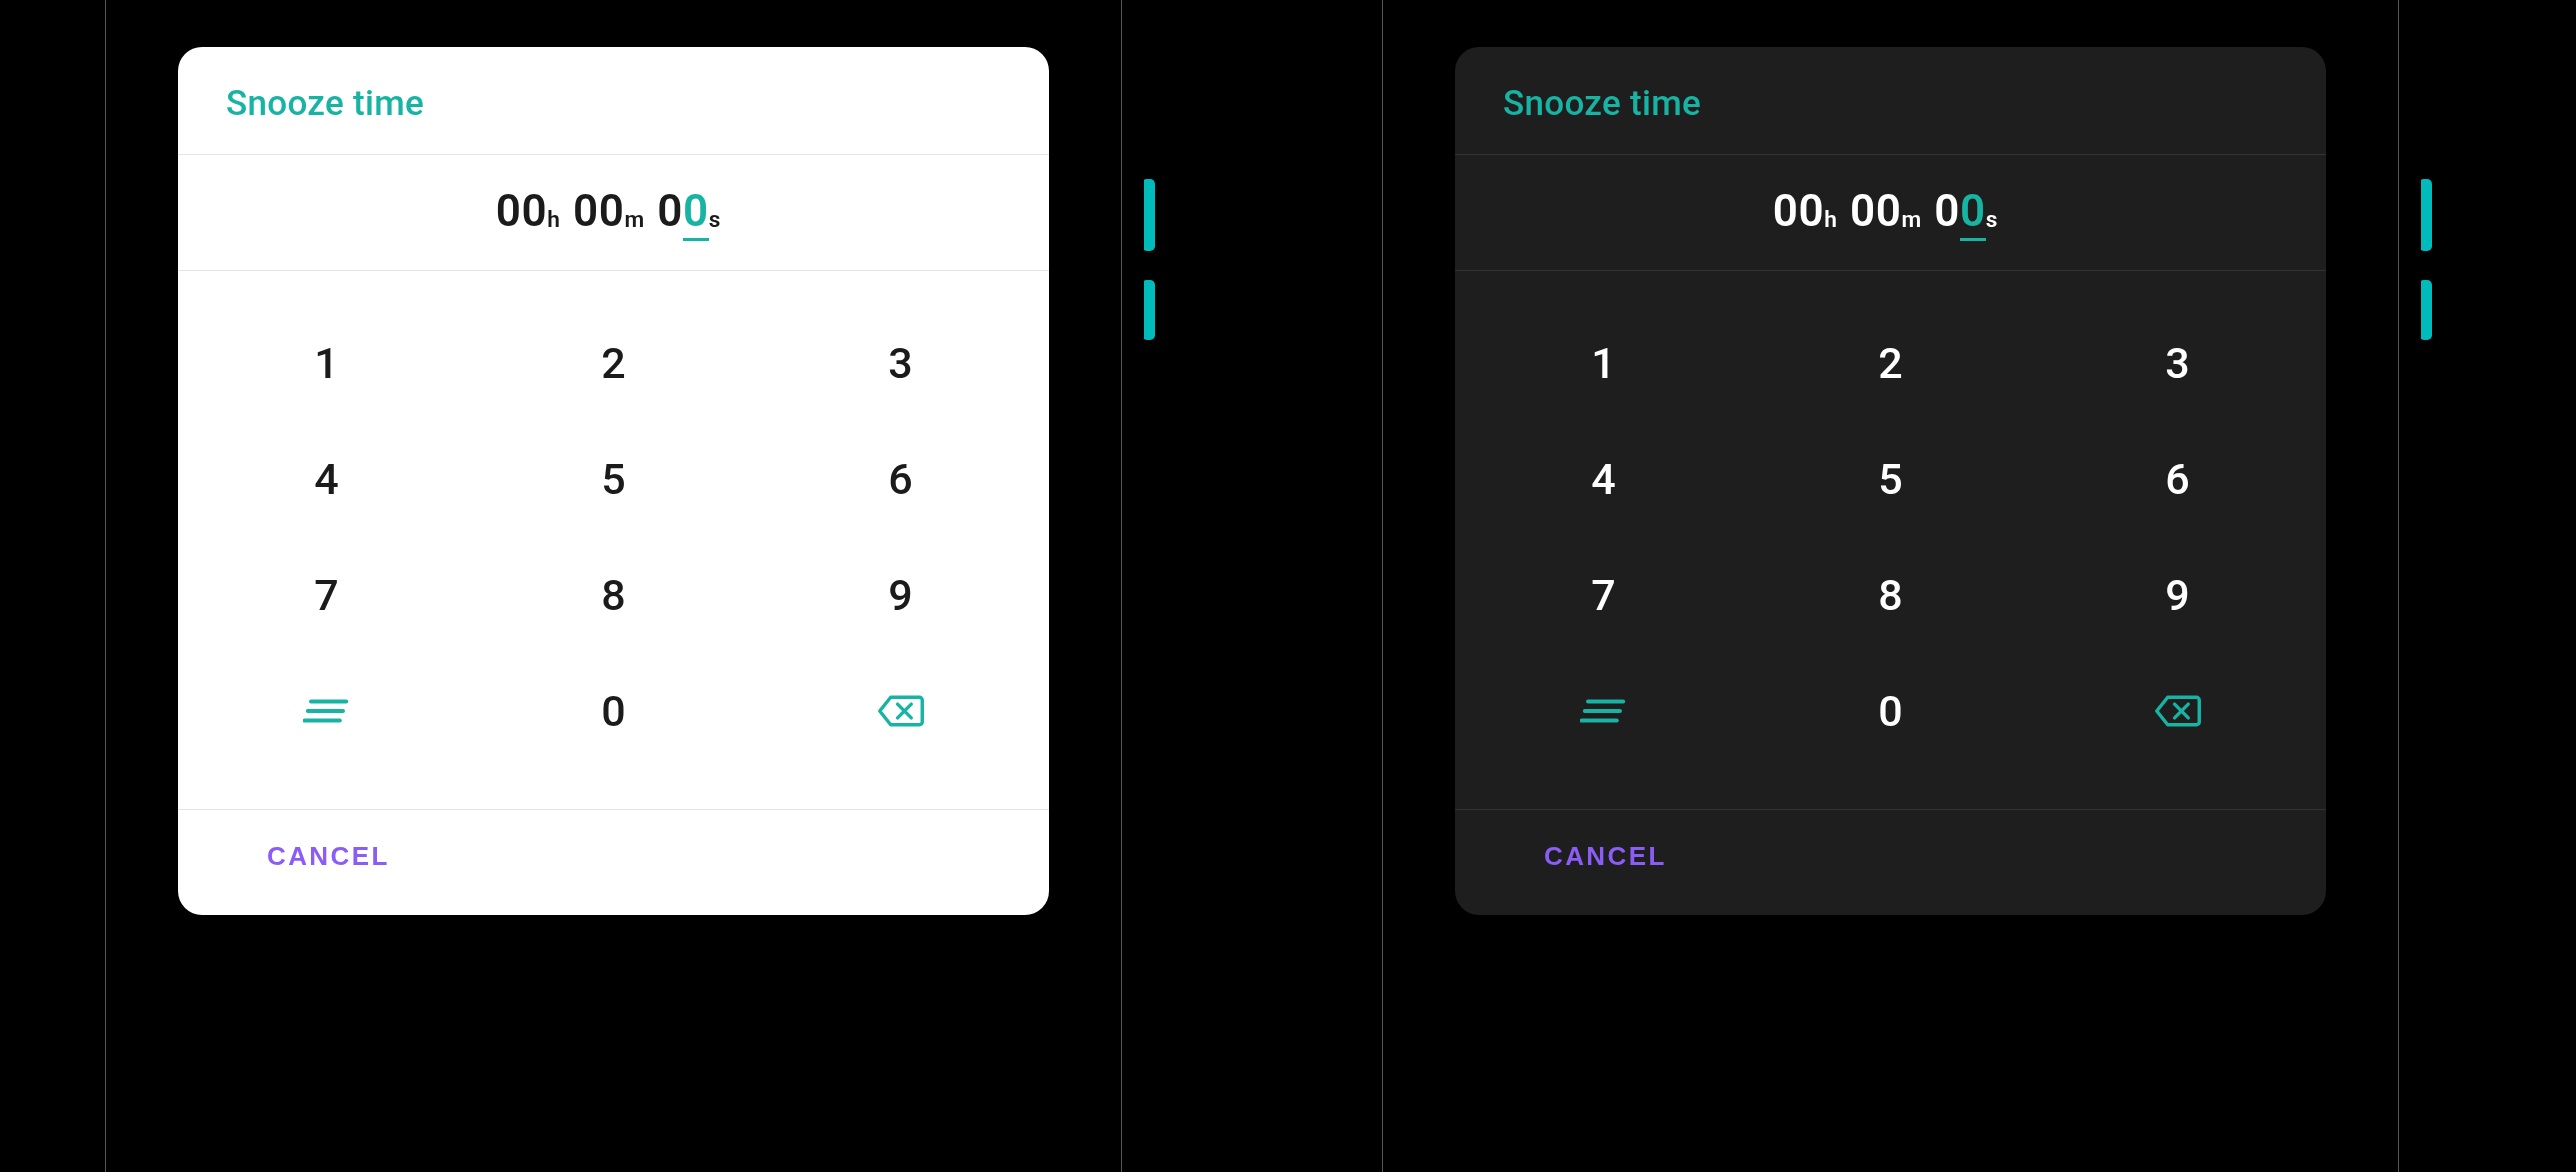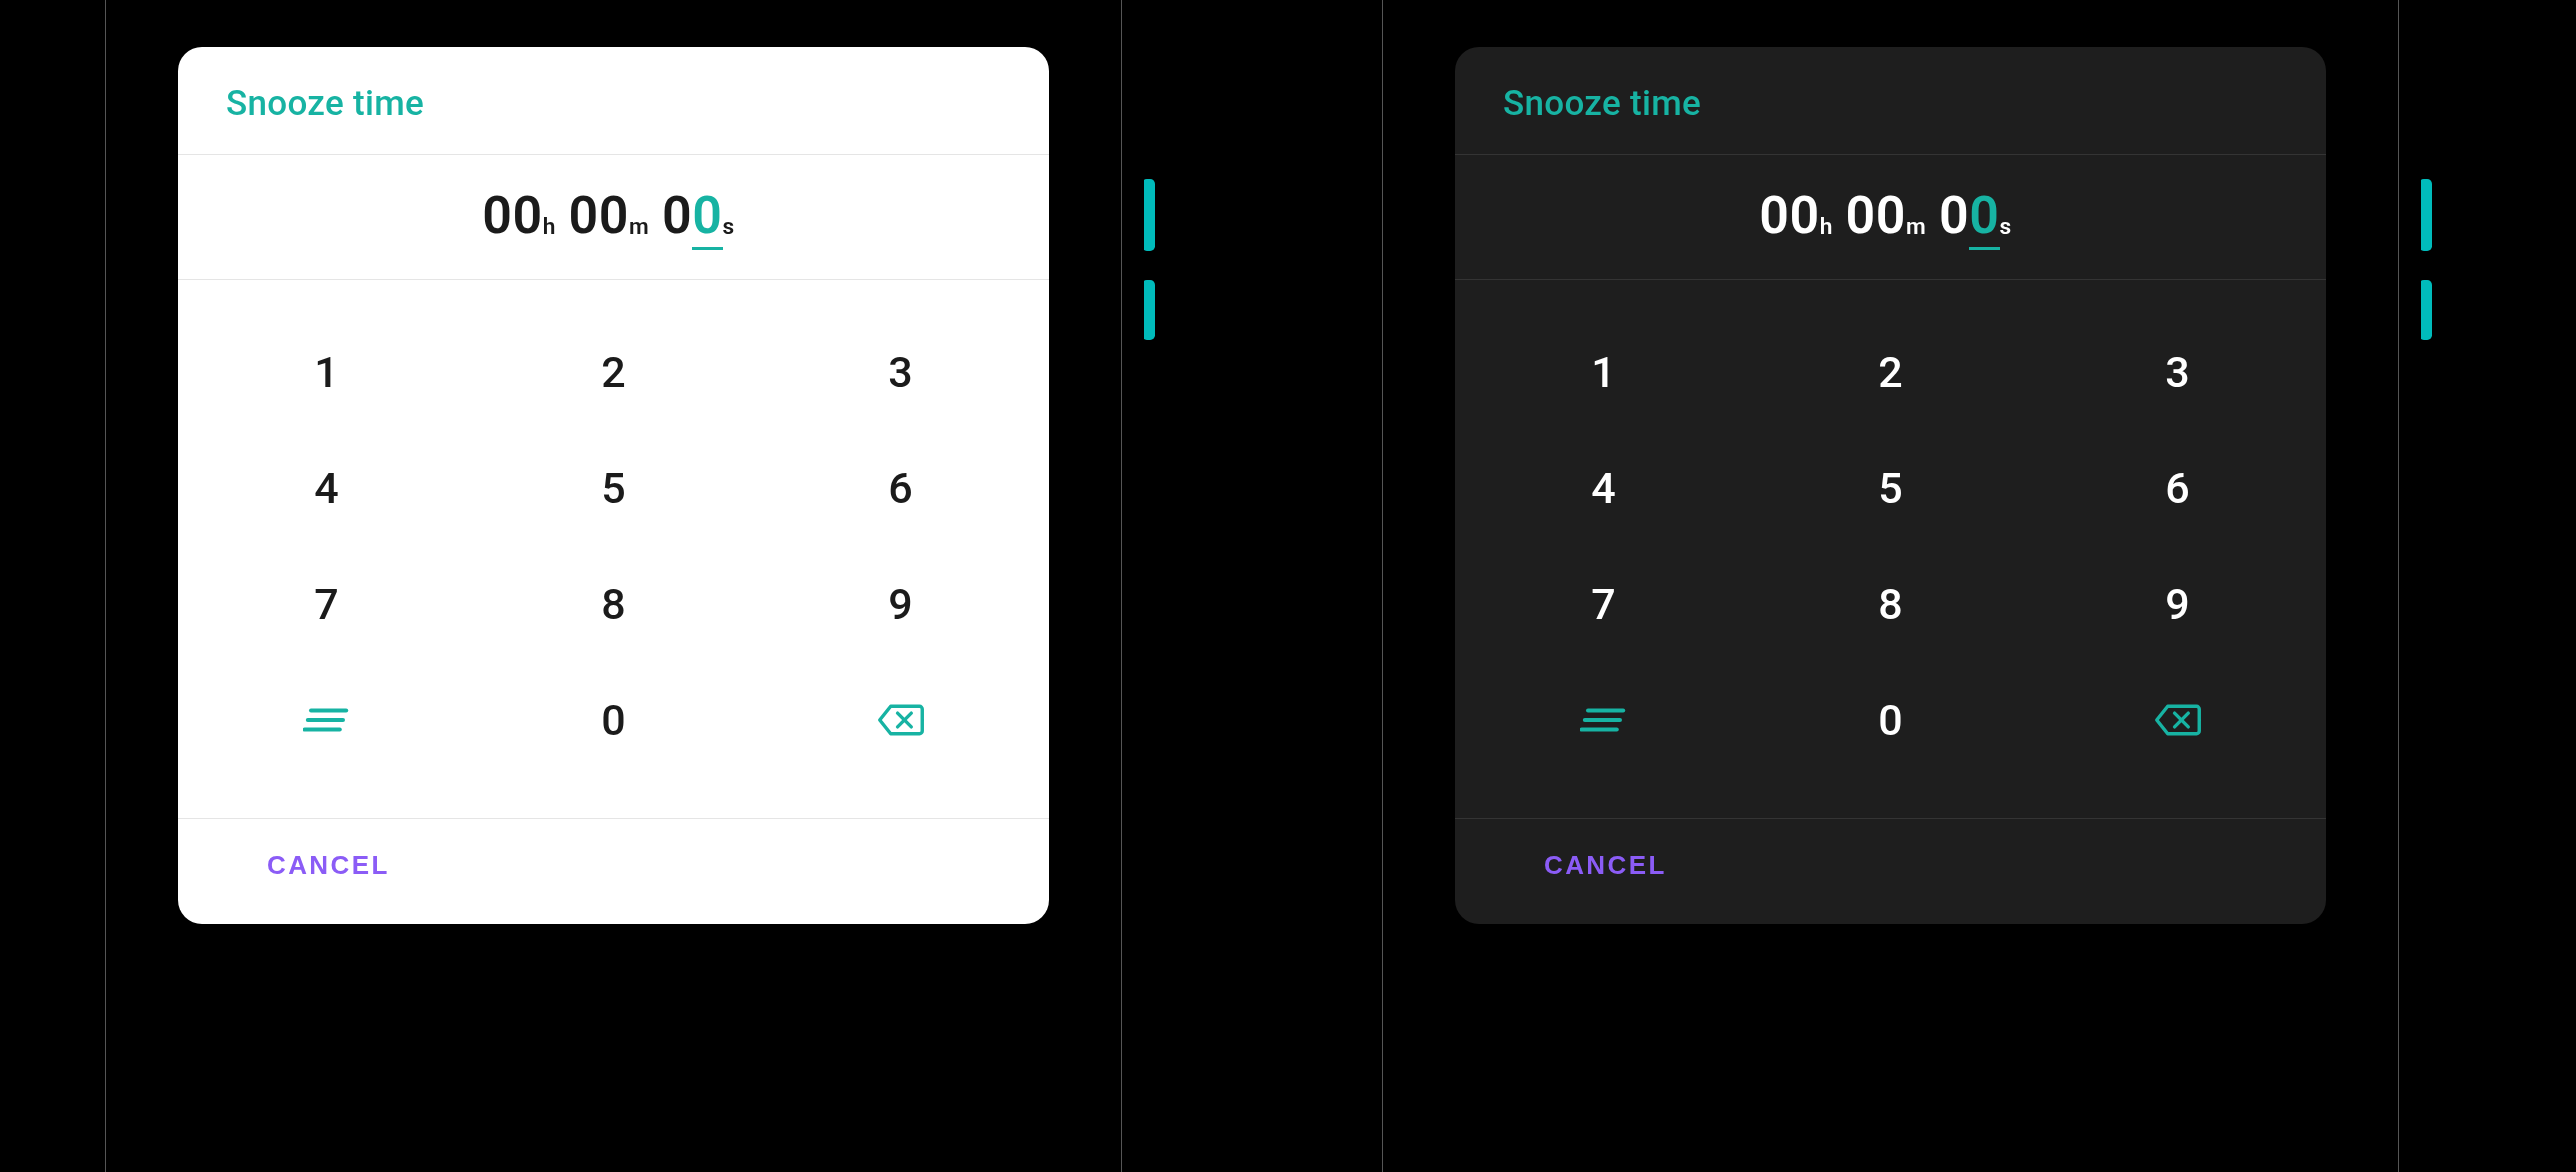--- a/index.html
+++ b/index.html
@@ -82,21 +82,21 @@
 
   .rule{ height:0.6px; }
   .light .rule{ background:rgba(0,0,0,.10);}
   .dark  .rule{ background:rgba(255,255,255,.10);}
 
   .time-display{
     text-align:center;
     padding:30px 0 33px;
     font-weight:600;
   }
-  .time-display .big{   font-size:52px; letter-spacing:0.6px;text-align:right;}
+  .time-display .big{   font-size:44px; letter-spacing:0.6px;text-align:right;}
   .time-display .unit{  font-size:22.7px; margin-right:10.7px; position:relative; top:1.2px;}
   .time-display .big.active{ color:#17b3a3; border-bottom:3.6px solid #17b3a3; padding-bottom:1.2px;}
   .light .time-display .big,
   .light .time-display .unit{ color:#1b1b1b; }
   .light .time-display .big.active{ color:#17b3a3;}
   .dark  .time-display .big,
   .dark  .time-display .unit{ color:#ffffff; }
   .dark  .time-display .big.active{ color:#17b3a3;}
 
   .keypad{

